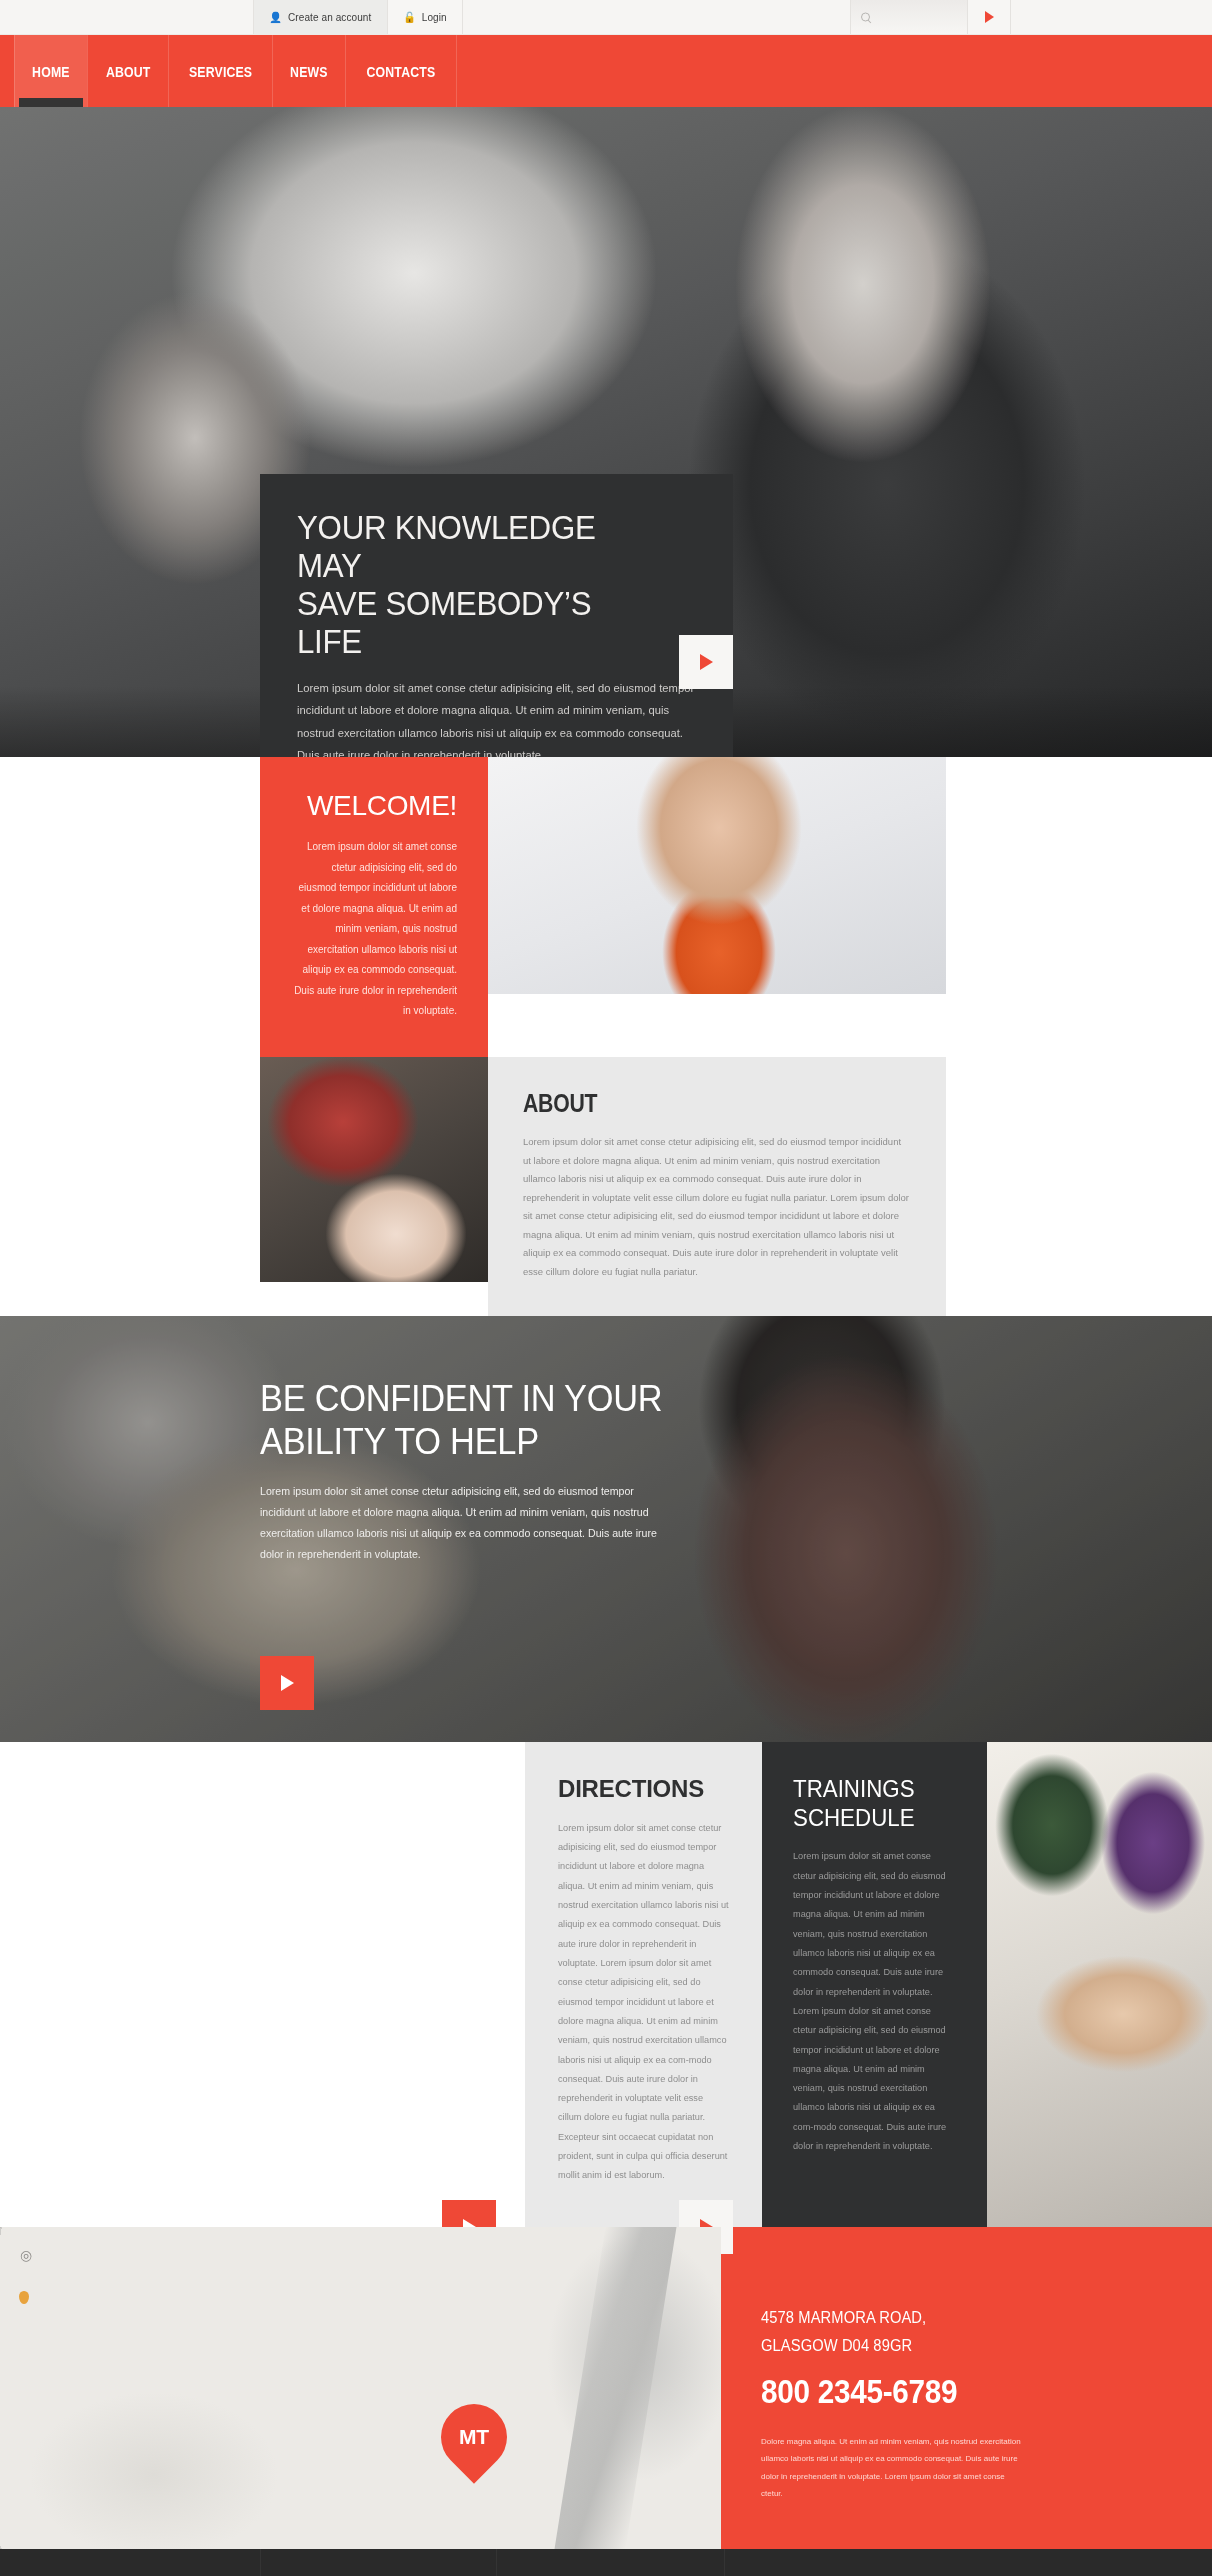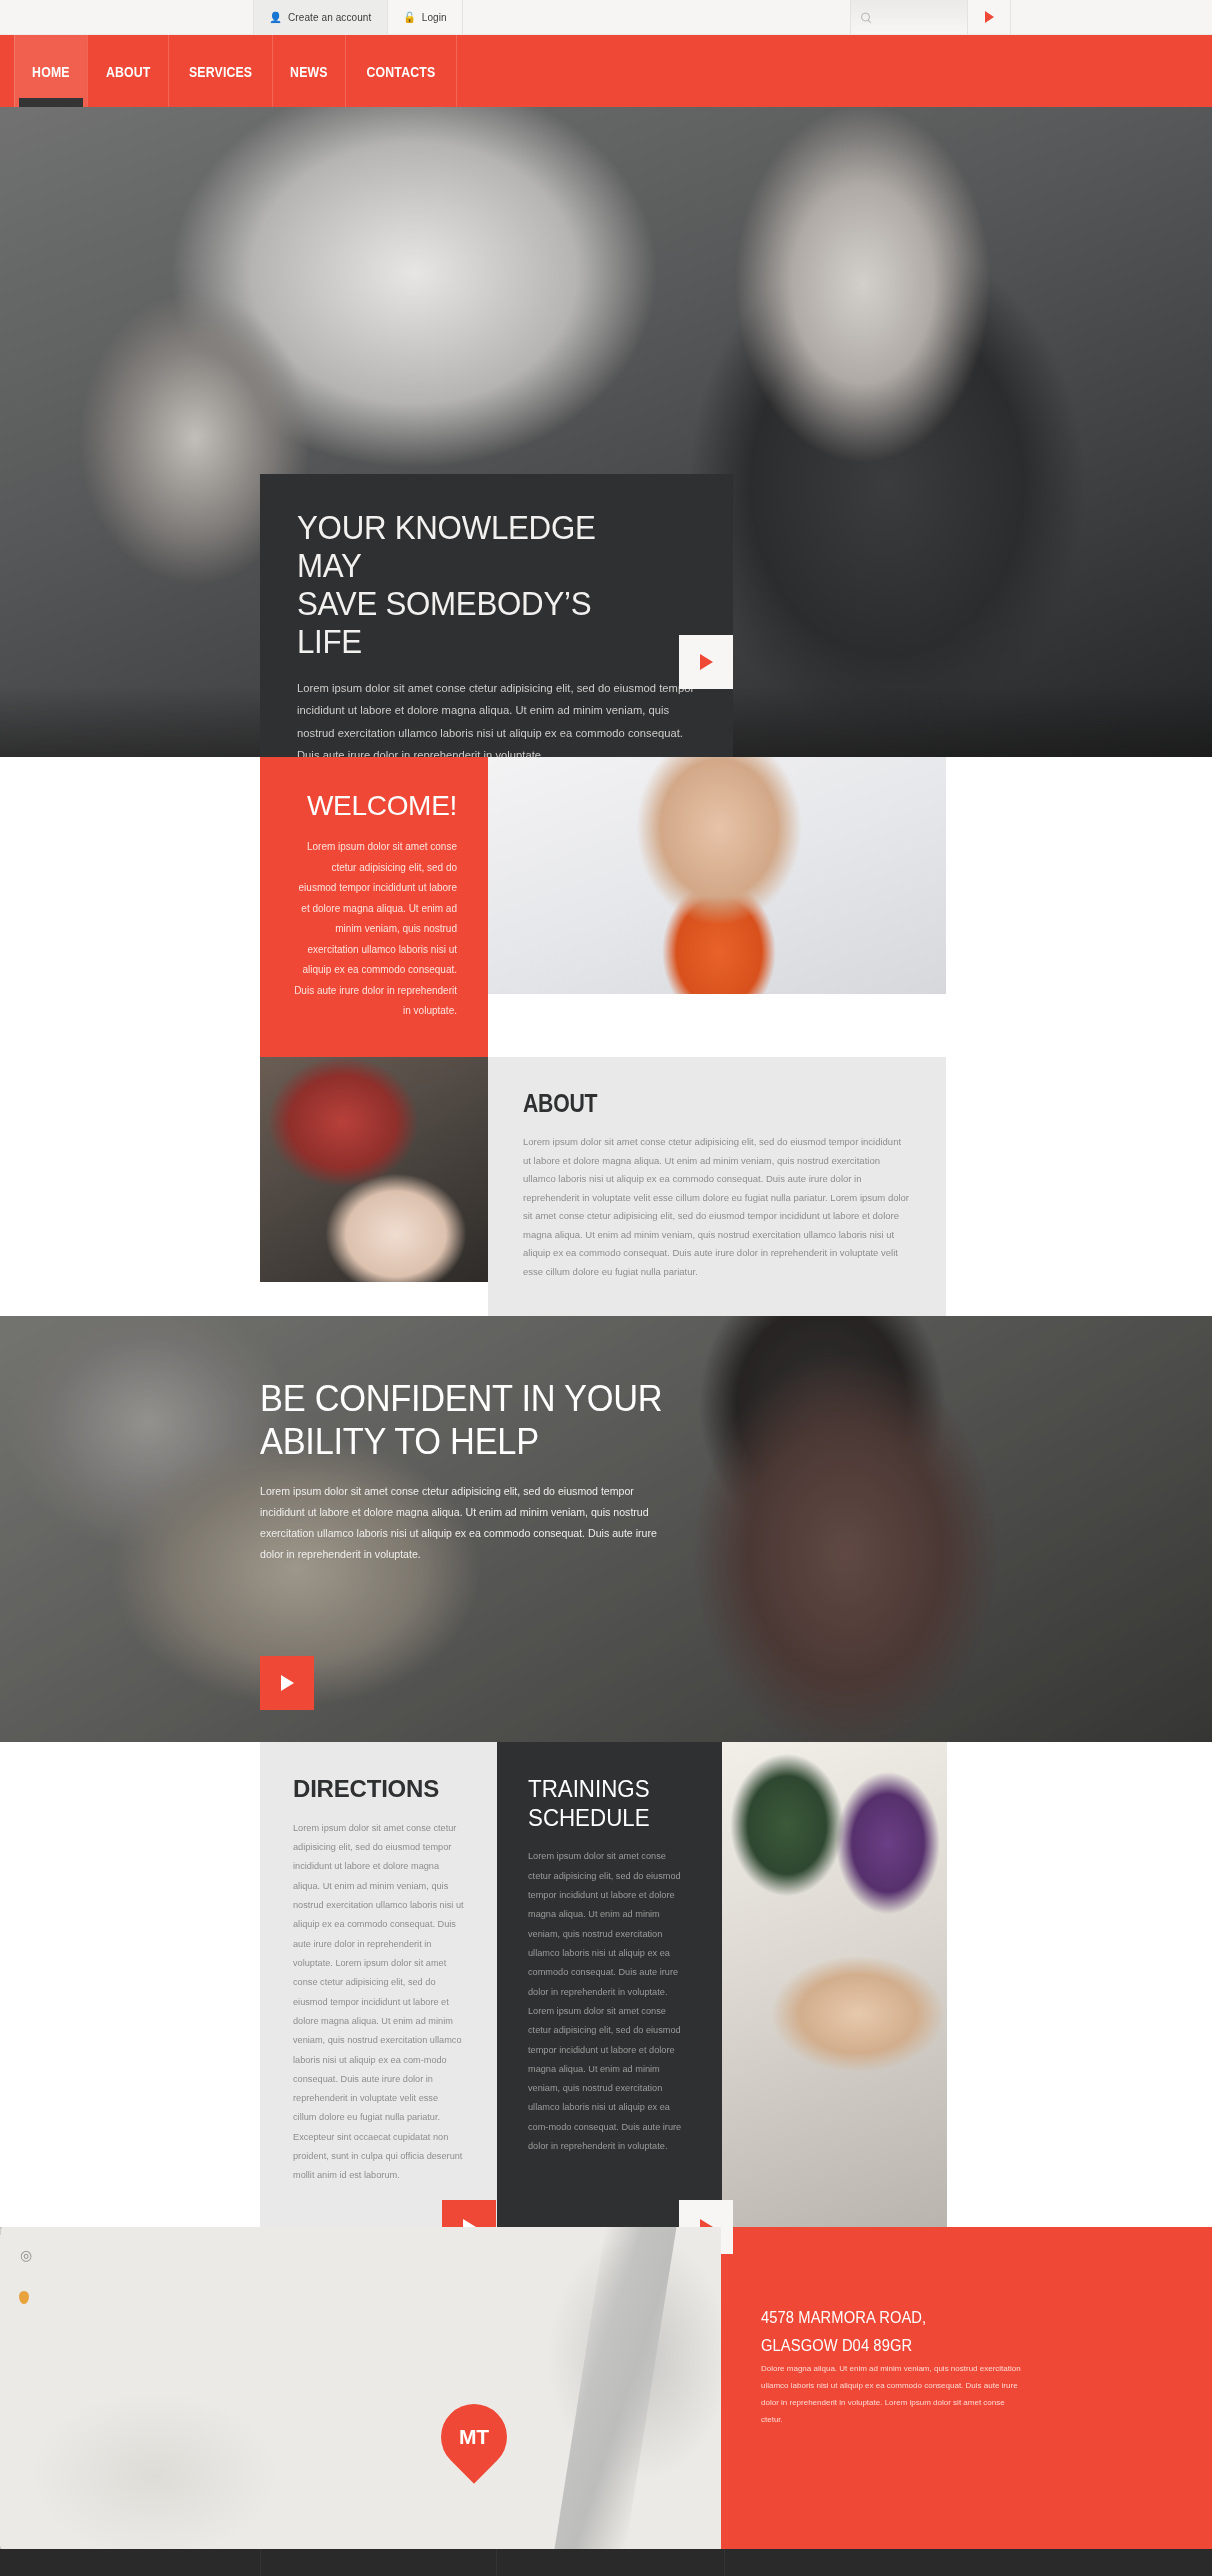--- a/index.html
+++ b/index.html
@@ -203,21 +203,21 @@
   .hero2-content { position: absolute; left: 260px; top: 62px; width: 509px; }
   .hero2-title {
     color: #fff; font-size: 37px; line-height: 1.16; letter-spacing: -0.3px; margin-bottom: 16.6px;
   }
   .hero2-title span { display:block; transform: scaleX(.93); transform-origin:left; }
   .hero2-body { color: #efeeec; font-size: 10.6px; line-height: 2.0; width: 414px; }
   .hero2-play { position: absolute; left: 260px; top: 340px; }
 
   
   .dt-wrap { position: relative; background: #fff; }
-  .dt-row { display: flex; padding-left: 260px; position: relative; }
+  .dt-row { display: flex; padding-left: 260px; position: relative; justify-content: flex-end; }
   .dir-col {
     width: 237px; background: #e9e9e9; padding: 33px 33px 41px 33px; position: relative;
   }
   .tr-col {
     width: 225px; background: #2f3031; padding: 33px 31px 41px 31px; position: relative;
   }
   .ph-col {
     width: 225px;
     background:
       radial-gradient(ellipse 71px 89px at 65px 83px, #3c5a3a 0%, #2e4730 55%, rgba(45,70,48,0) 80%),
@@ -445,20 +445,23 @@
     <div class="map-marker-small"></div>
     <div class="map-pin">
       <span>MT</span>
     </div>
   </div>
   <div class="contact">
     <div class="contact-addr">
       <span>4578 MARMORA ROAD,</span>
       <span>GLASGOW D04 89GR</span>
     </div>
+    <div class="contact-phone">
+      <span>800 2345-6789</span>
+    </div>
     <div class="contact-p">Dolore magna aliqua. Ut enim ad minim veniam, quis nostrud exercitation ullamco laboris nisi ut aliquip ex ea commodo consequat. Duis aute irure dolor in reprehenderit in voluptate. Lorem ipsum dolor sit amet conse ctetur.</div>
   </div>
 </section>
 
 <footer class="footer">
   <div class="f-spacer"></div>
 
   <div class="f-col info">
     <div class="f-h">
       <span>INFORMATION</span>

